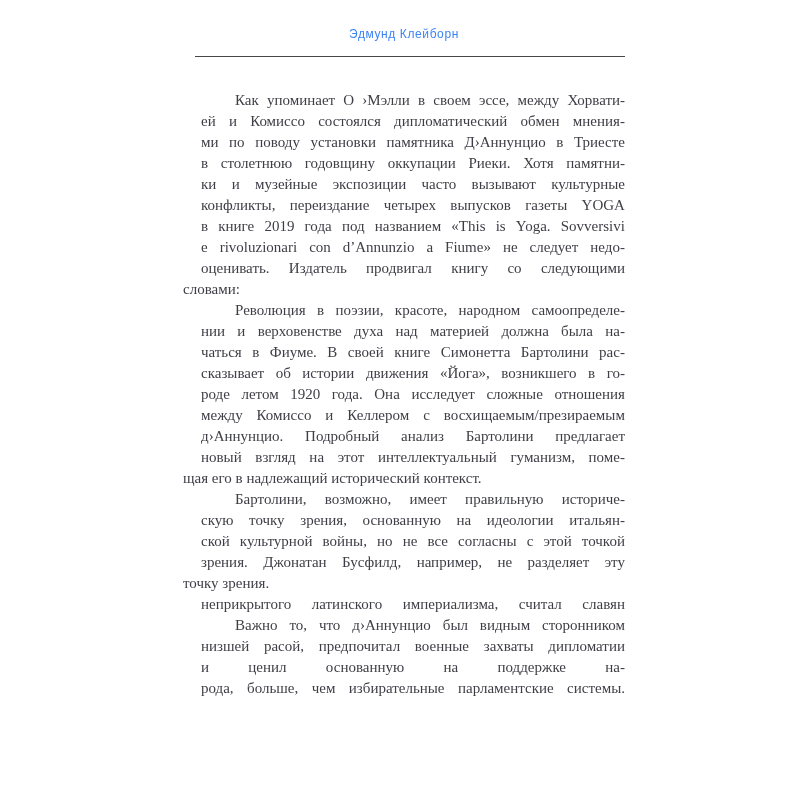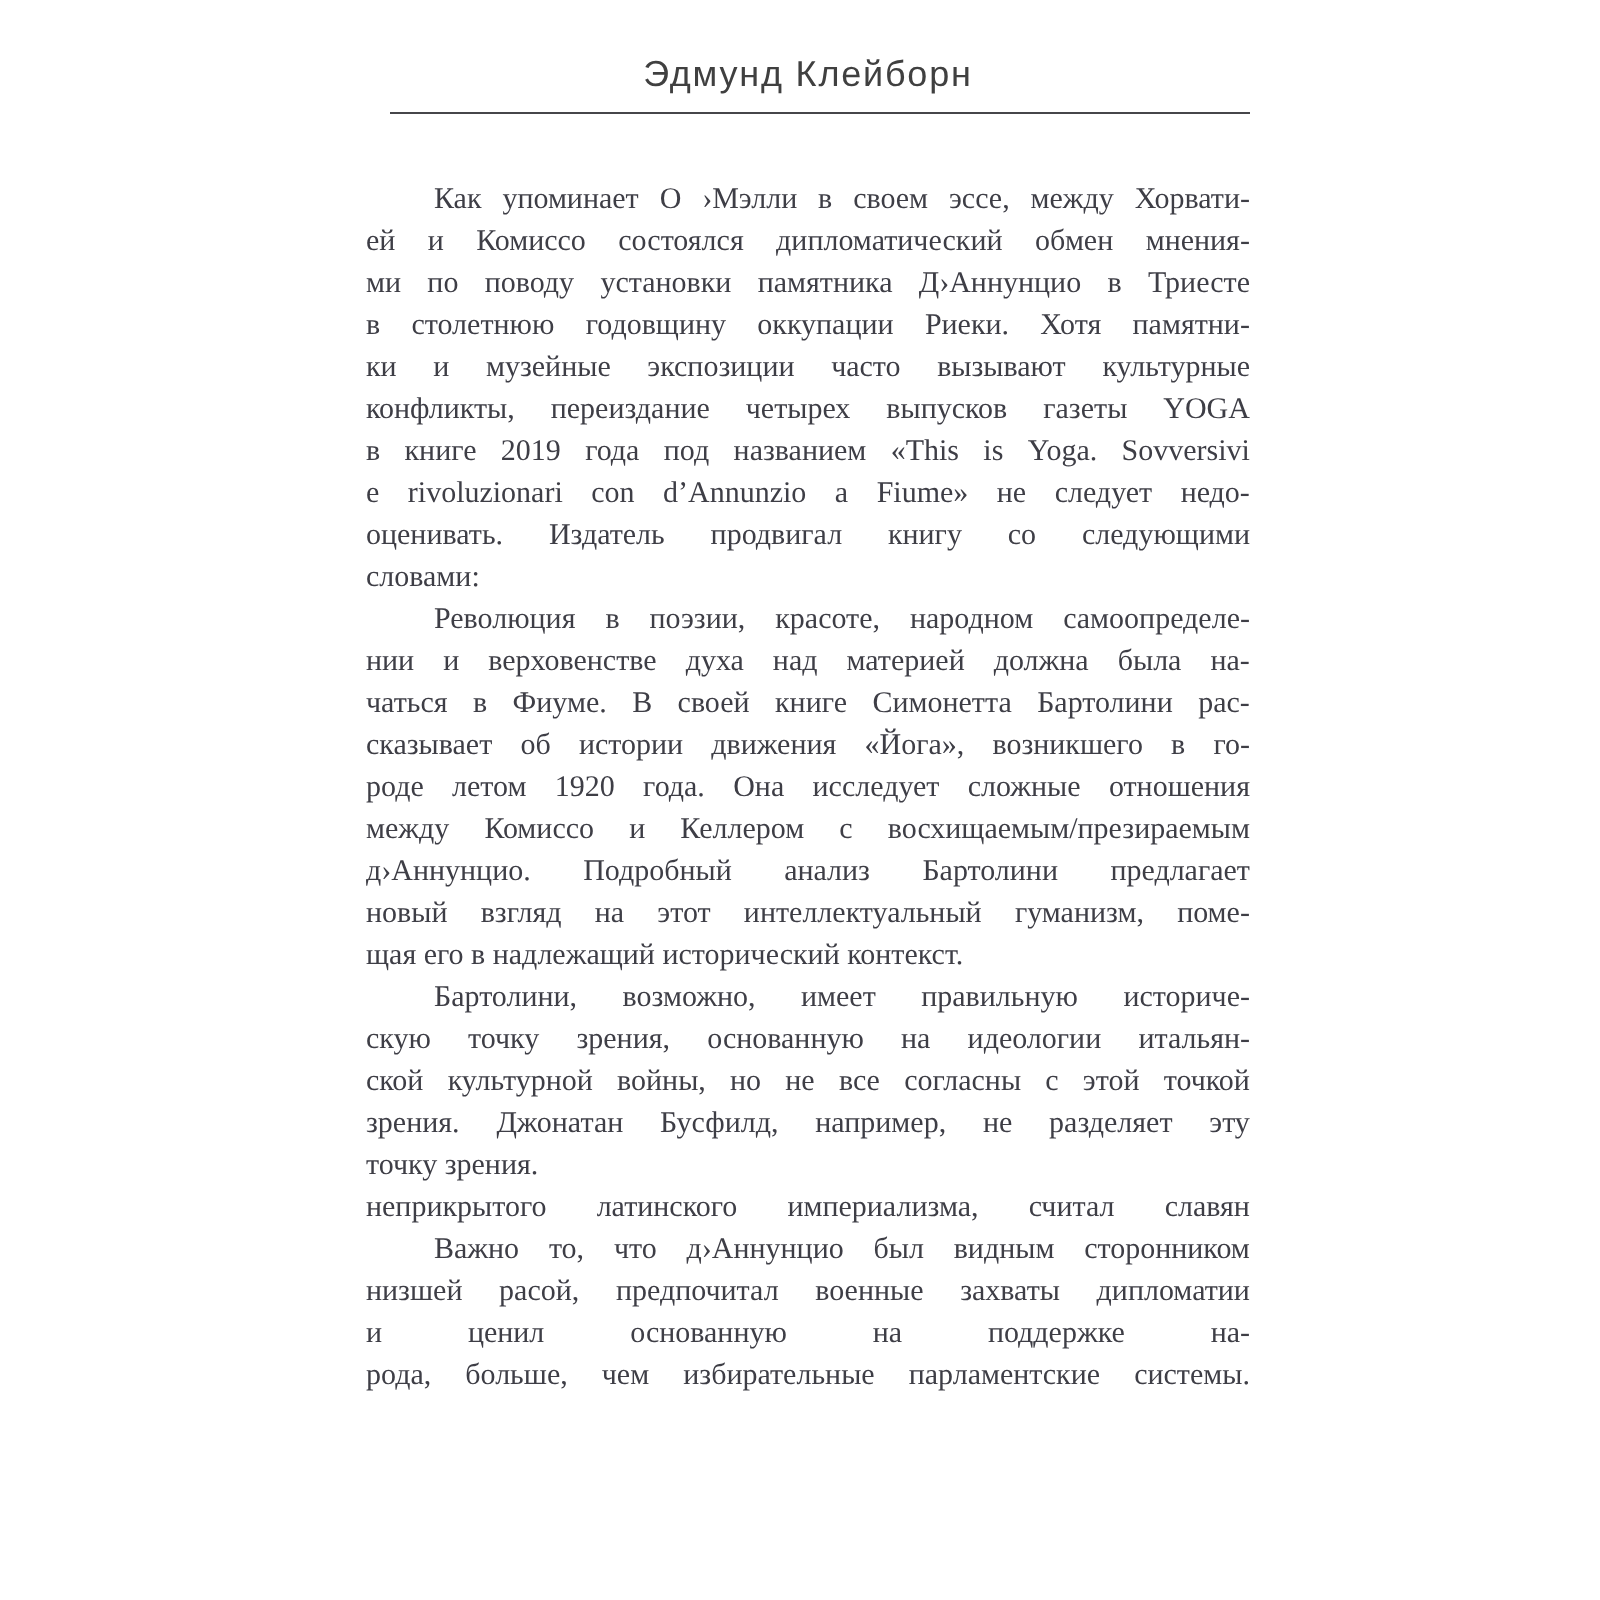--- a/index.html
+++ b/index.html
@@ -23,23 +23,23 @@
   .running-head {
     position: absolute;
     left: 0; top: 27px;
     width: 442px;
     display: flex;
   }
   .rh-item {
     flex: 1 1 50%;
     text-align: center;
     font-family: "Liberation Sans", "DejaVu Sans", sans-serif;
-    font-size: 18px;
+    font-size: 12px;
     letter-spacing: 0.05em;
-    color: #404040;
+    color: #3b82f6;
     white-space: nowrap;
   }
   .rule {
     position: absolute;
     left: 12px; top: 56px;
     width: 430px;
     border-top: 1.6px solid #46464a;
   }
   
   .body-text {
@@ -51,20 +51,21 @@
   }
   .paragraph { margin: 0; padding: 0; }
   .line {
     height: 21px;
     line-height: 21px;
     white-space: nowrap;
   }
   .line.just {
     display: flex;
     justify-content: space-between;
+    margin-left: 18px;
   }
   .line.first { padding-left: 34px; }
   .word { white-space: pre; }
   
   .page-number {
     position: absolute;
     left: 0; top: 744px;
     width: 442px;
     text-align: center;
     font-family: "Liberation Sans", "DejaVu Sans", sans-serif;

